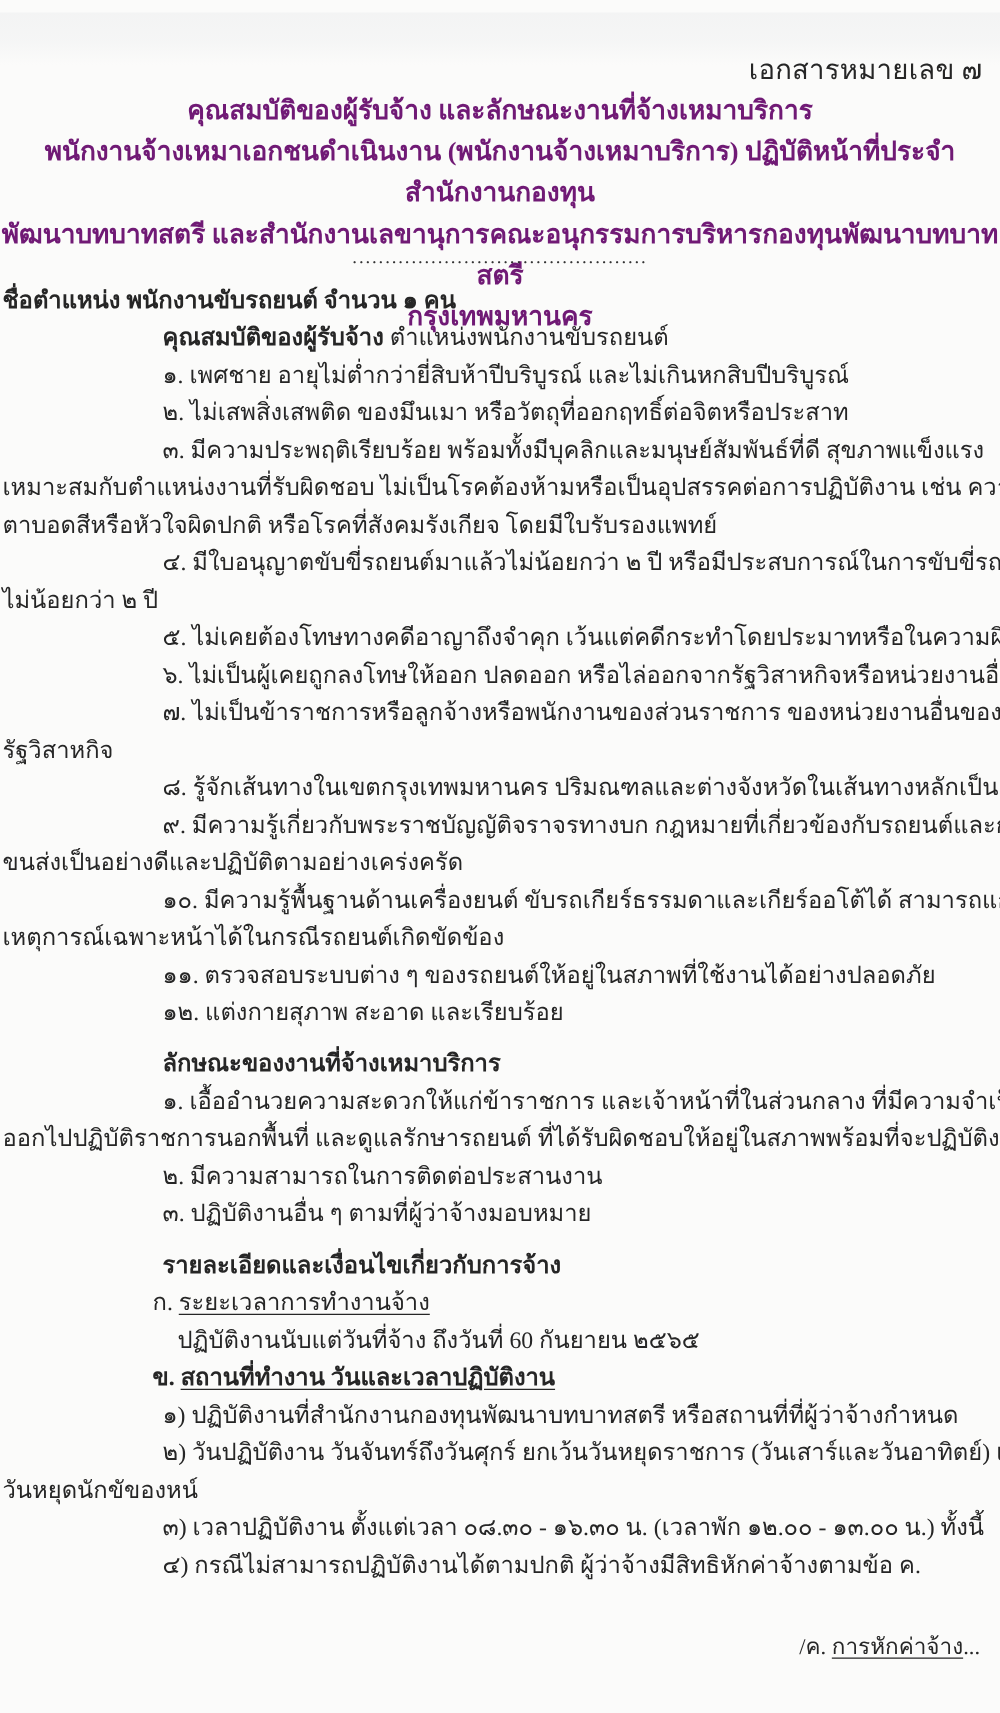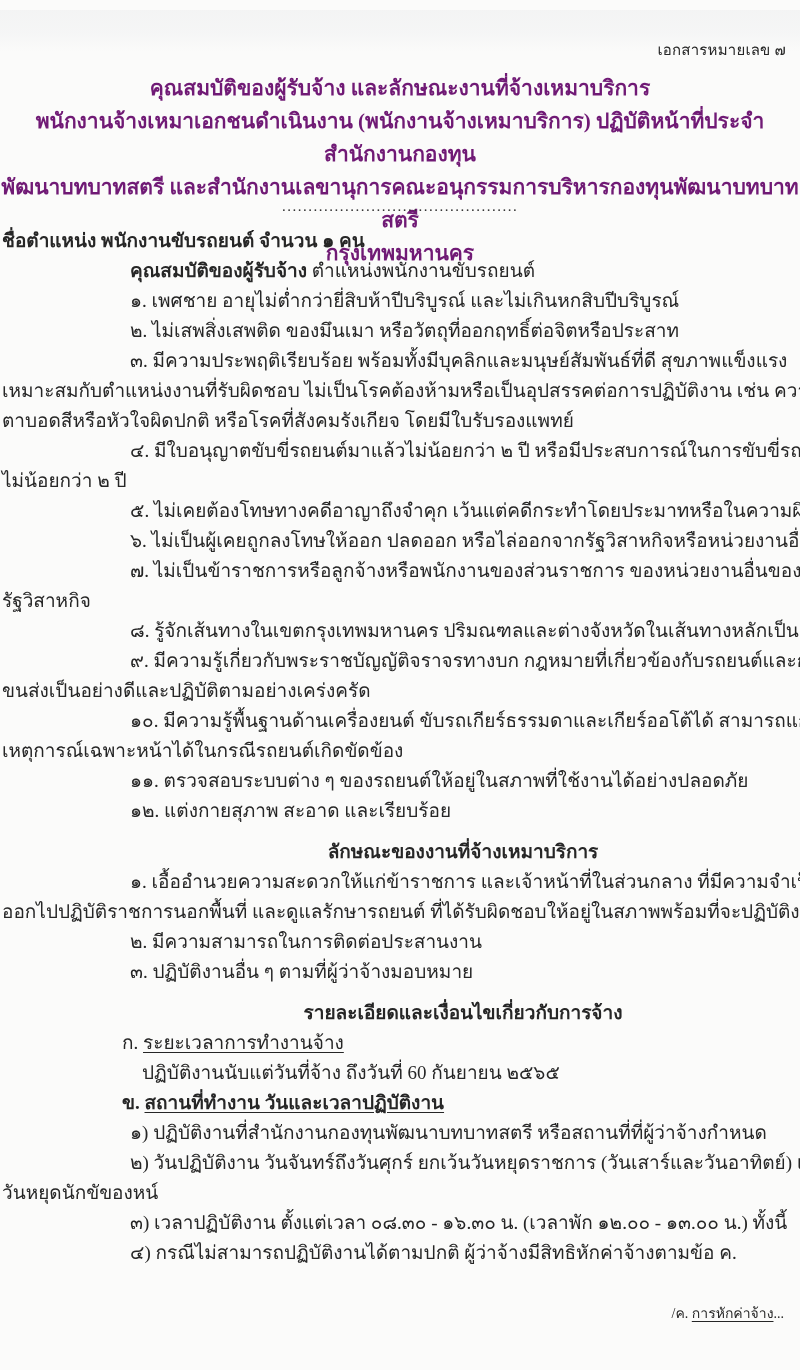--- a/index.html
+++ b/index.html
@@ -17,21 +17,21 @@
     position: absolute;
     top: 10px; left: 0;
     width: 100%; height: 42px;
     background: linear-gradient(180deg, rgba(220,222,225,0.25), rgba(235,236,238,0.35) 55%, rgba(250,250,250,0.05));
     pointer-events: none;
   }
   .doc-number {
     position: absolute;
     top: 38px;
     right: 14px;
-    font-size: 15px;
+    font-size: 22px;
     letter-spacing: 0.2px;
   }
   .title-block {
     position: absolute;
     top: 72px;
     left: 0;
     width: 100%;
     text-align: center;
     font-weight: bold;
     font-size: 21px;
@@ -54,27 +54,27 @@
     left: 2px;
     width: 794px;
     font-size: 19px;
     line-height: 30px;
   }
   .line { white-space: nowrap; }
   .indent { padding-left: 128px; }
   .indent-sub { padding-left: 140px; }
   .indent-ab { padding-left: 120px; }
   .bold { font-weight: bold; }
-  .sec-gap { margin-top: 11px; text-align: center; }
+  .sec-gap { margin-top: 11px; }
   .u { text-decoration: underline; text-underline-offset: 3px; }
   .footer-note {
     position: absolute;
     top: 1302px;
     right: 16px;
-    font-size: 14px;
+    font-size: 18px;
   }
 </style>
 </head>
 <body>
 
 <div class="scan-band"></div>
 
 <div class="doc-number">เอกสารหมายเลข ๗</div>
 
 <div class="title-block">

